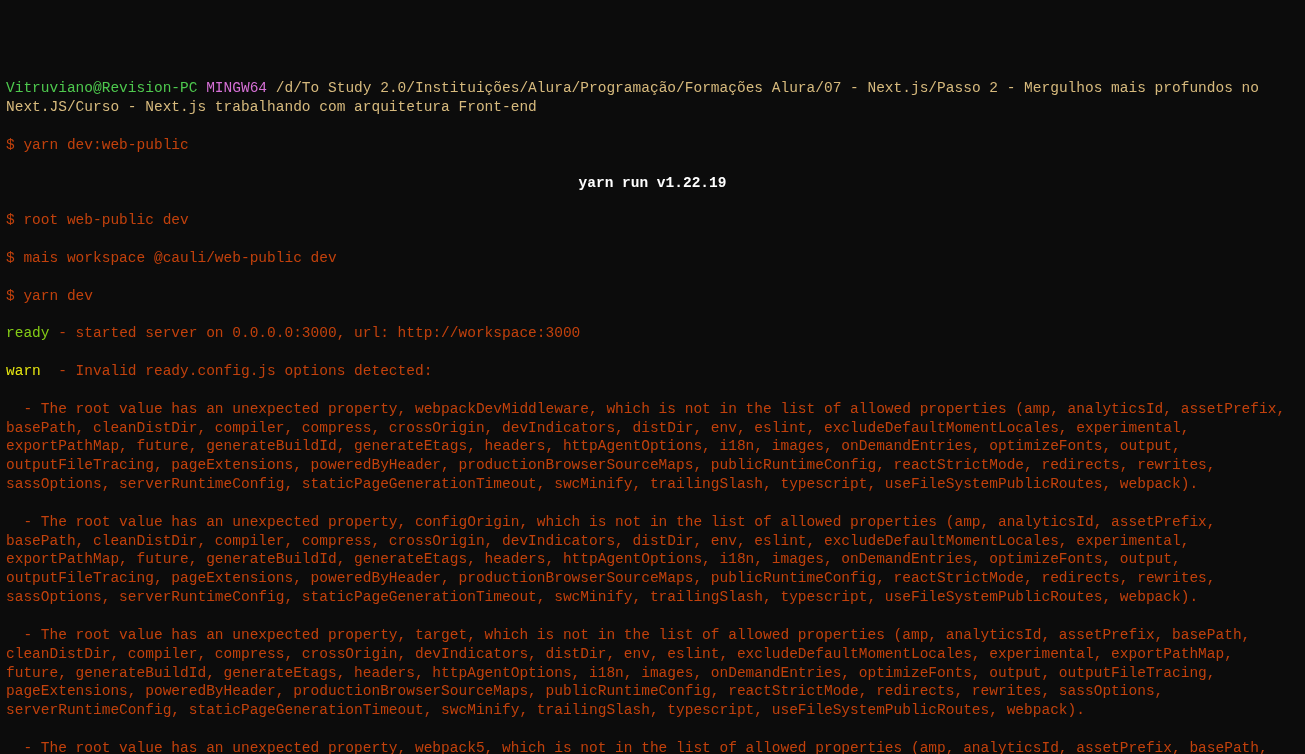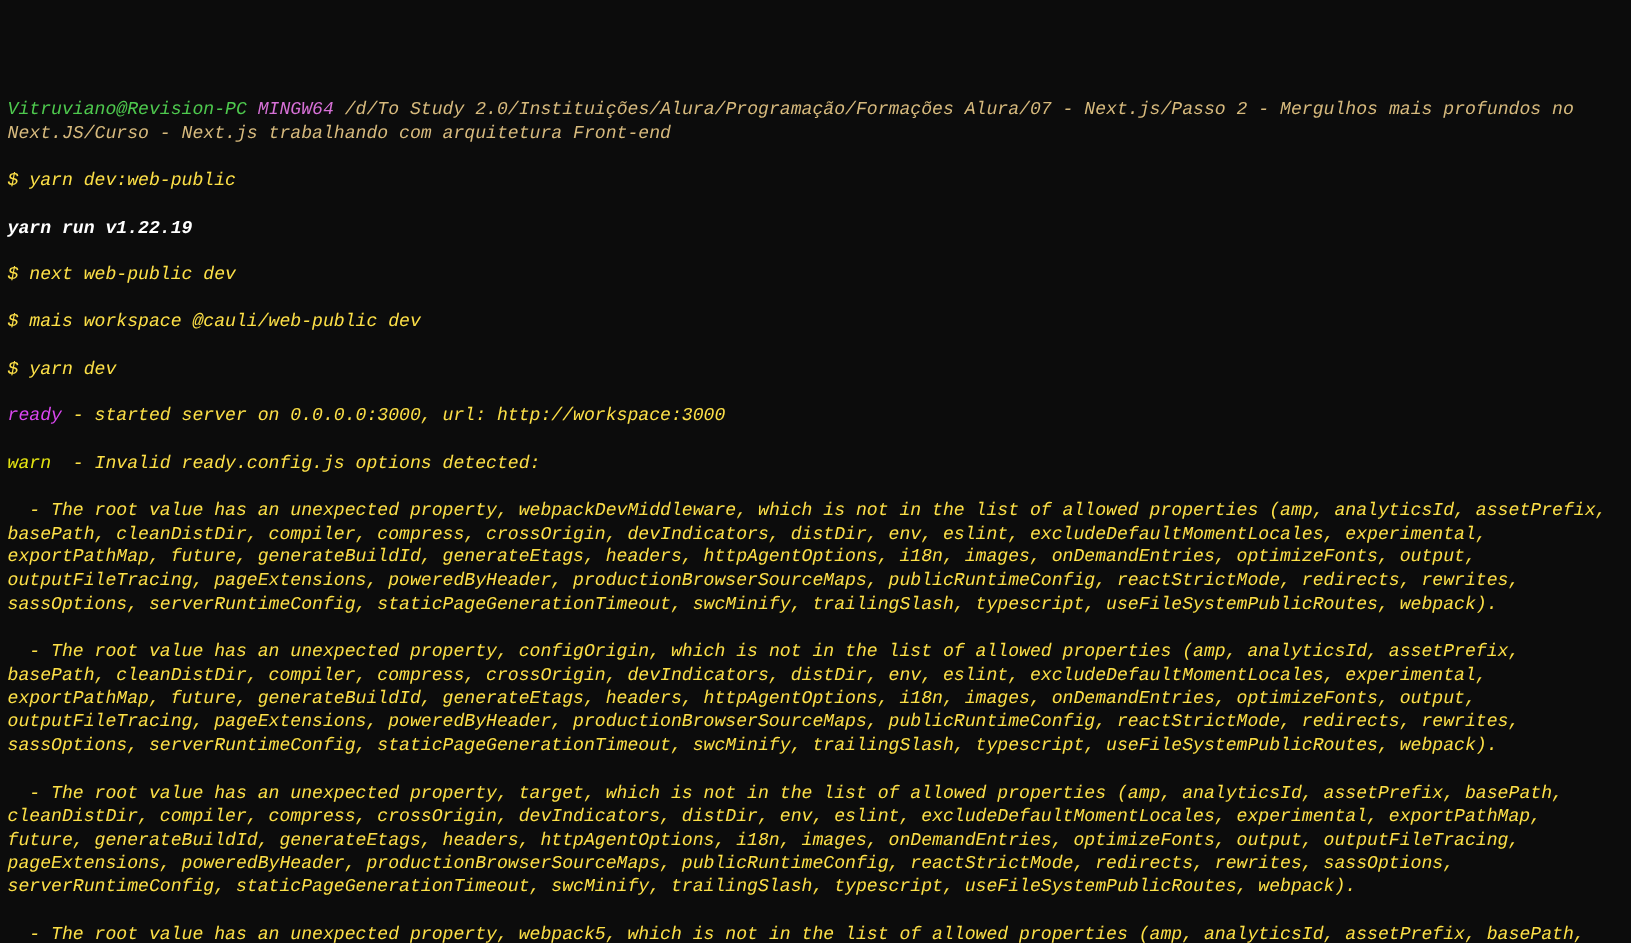--- a/index.html
+++ b/index.html
@@ -1,49 +1,48 @@
 <!DOCTYPE html>
 <html><head>
   <meta charset="utf-8">
   <style>
     * {
       margin: 0;
       padding: 0;
       box-sizing: border-box;
-      font-style: italic;
     }
     body {
       background-color: #0c0c0c;
       font-family: 'Consolas', 'Courier New', monospace;
       font-size: 14.5px;
       line-height: 1.3;
       padding: 4px 6px;
       color: #cccccc;
       white-space: pre-wrap;
       word-break: break-word;
       width: 1305px;
     }
     .prompt-user { color: #4ec94e; }
     .prompt-mingw { color: #d670d6; }
     .prompt-path { color: #d7ba7d; }
-    .white { color: #fde047; }
-    .bold-white { color: #ffffff; font-weight: bold; }
-    .cyan { color: #d946ef; }
+    .white { color: #c2410c; }
+    .bold-white { color: #ffffff; font-weight: bold; text-align: center; }
+    .cyan { color: #84cc16; }
     .yellow { color: #e5e510; }
     .line { display: block; }
   </style>
 </head>
 <body>
 
 
 
 <span class="line"><span class="prompt-user">Vitruviano@Revision-PC</span> <span class="prompt-mingw">MINGW64</span> <span class="prompt-path">/d/To Study 2.0/Instituições/Alura/Programação/Formações Alura/07 - Next.js/Passo 2 - Mergulhos mais profundos no Next.JS/Curso - Next.js trabalhando com arquitetura Front-end</span></span>
 <span class="line white">$ yarn dev:web-public</span>
 <span class="line bold-white">yarn run v1.22.19</span>
-<span class="line white">$ next web-public dev</span>
+<span class="line white">$ root web-public dev</span>
 <span class="line white">$ mais workspace @cauli/web-public dev</span>
 <span class="line white">$ yarn dev</span>
 <span class="line"><span class="cyan">ready</span><span class="white"> - started server on 0.0.0.0:3000, url: http://workspace:3000</span></span>
 <span class="line"><span class="yellow">warn</span><span class="white">  - Invalid ready.config.js options detected:</span></span>
 <span class="line white">  - The root value has an unexpected property, webpackDevMiddleware, which is not in the list of allowed properties (amp, analyticsId, assetPrefix, basePath, cleanDistDir, compiler, compress, crossOrigin, devIndicators, distDir, env, eslint, excludeDefaultMomentLocales, experimental, exportPathMap, future, generateBuildId, generateEtags, headers, httpAgentOptions, i18n, images, onDemandEntries, optimizeFonts, output, outputFileTracing, pageExtensions, poweredByHeader, productionBrowserSourceMaps, publicRuntimeConfig, reactStrictMode, redirects, rewrites, sassOptions, serverRuntimeConfig, staticPageGenerationTimeout, swcMinify, trailingSlash, typescript, useFileSystemPublicRoutes, webpack).</span>
 <span class="line white">  - The root value has an unexpected property, configOrigin, which is not in the list of allowed properties (amp, analyticsId, assetPrefix, basePath, cleanDistDir, compiler, compress, crossOrigin, devIndicators, distDir, env, eslint, excludeDefaultMomentLocales, experimental, exportPathMap, future, generateBuildId, generateEtags, headers, httpAgentOptions, i18n, images, onDemandEntries, optimizeFonts, output, outputFileTracing, pageExtensions, poweredByHeader, productionBrowserSourceMaps, publicRuntimeConfig, reactStrictMode, redirects, rewrites, sassOptions, serverRuntimeConfig, staticPageGenerationTimeout, swcMinify, trailingSlash, typescript, useFileSystemPublicRoutes, webpack).</span>
 <span class="line white">  - The root value has an unexpected property, target, which is not in the list of allowed properties (amp, analyticsId, assetPrefix, basePath, cleanDistDir, compiler, compress, crossOrigin, devIndicators, distDir, env, eslint, excludeDefaultMomentLocales, experimental, exportPathMap, future, generateBuildId, generateEtags, headers, httpAgentOptions, i18n, images, onDemandEntries, optimizeFonts, output, outputFileTracing, pageExtensions, poweredByHeader, productionBrowserSourceMaps, publicRuntimeConfig, reactStrictMode, redirects, rewrites, sassOptions, serverRuntimeConfig, staticPageGenerationTimeout, swcMinify, trailingSlash, typescript, useFileSystemPublicRoutes, webpack).</span>
 <span class="line white">  - The root value has an unexpected property, webpack5, which is not in the list of allowed properties (amp, analyticsId, assetPrefix, basePath, cleanDistDir, compiler, compress, crossOrigin, devIndicators, distDir, env, eslint, excludeDefaultMomentLocales, experimental, exportPathMap, future, generateBuildId, generateEtags, headers, httpAgentOptions, i18n, images, onDemandEntries, optimizeFonts, output, outputFileTracing, pageExtensions, poweredByHeader, productionBrowserSourceMaps, publicRuntimeConfig, reactStrictMode, redirects, rewrites, sassOptions, serverRuntimeConfig, staticPageGenerationTimeout, swcMinify, trailingSlash, typescript, useFileSystemPublicRoutes, webpack).</span>
 
 

